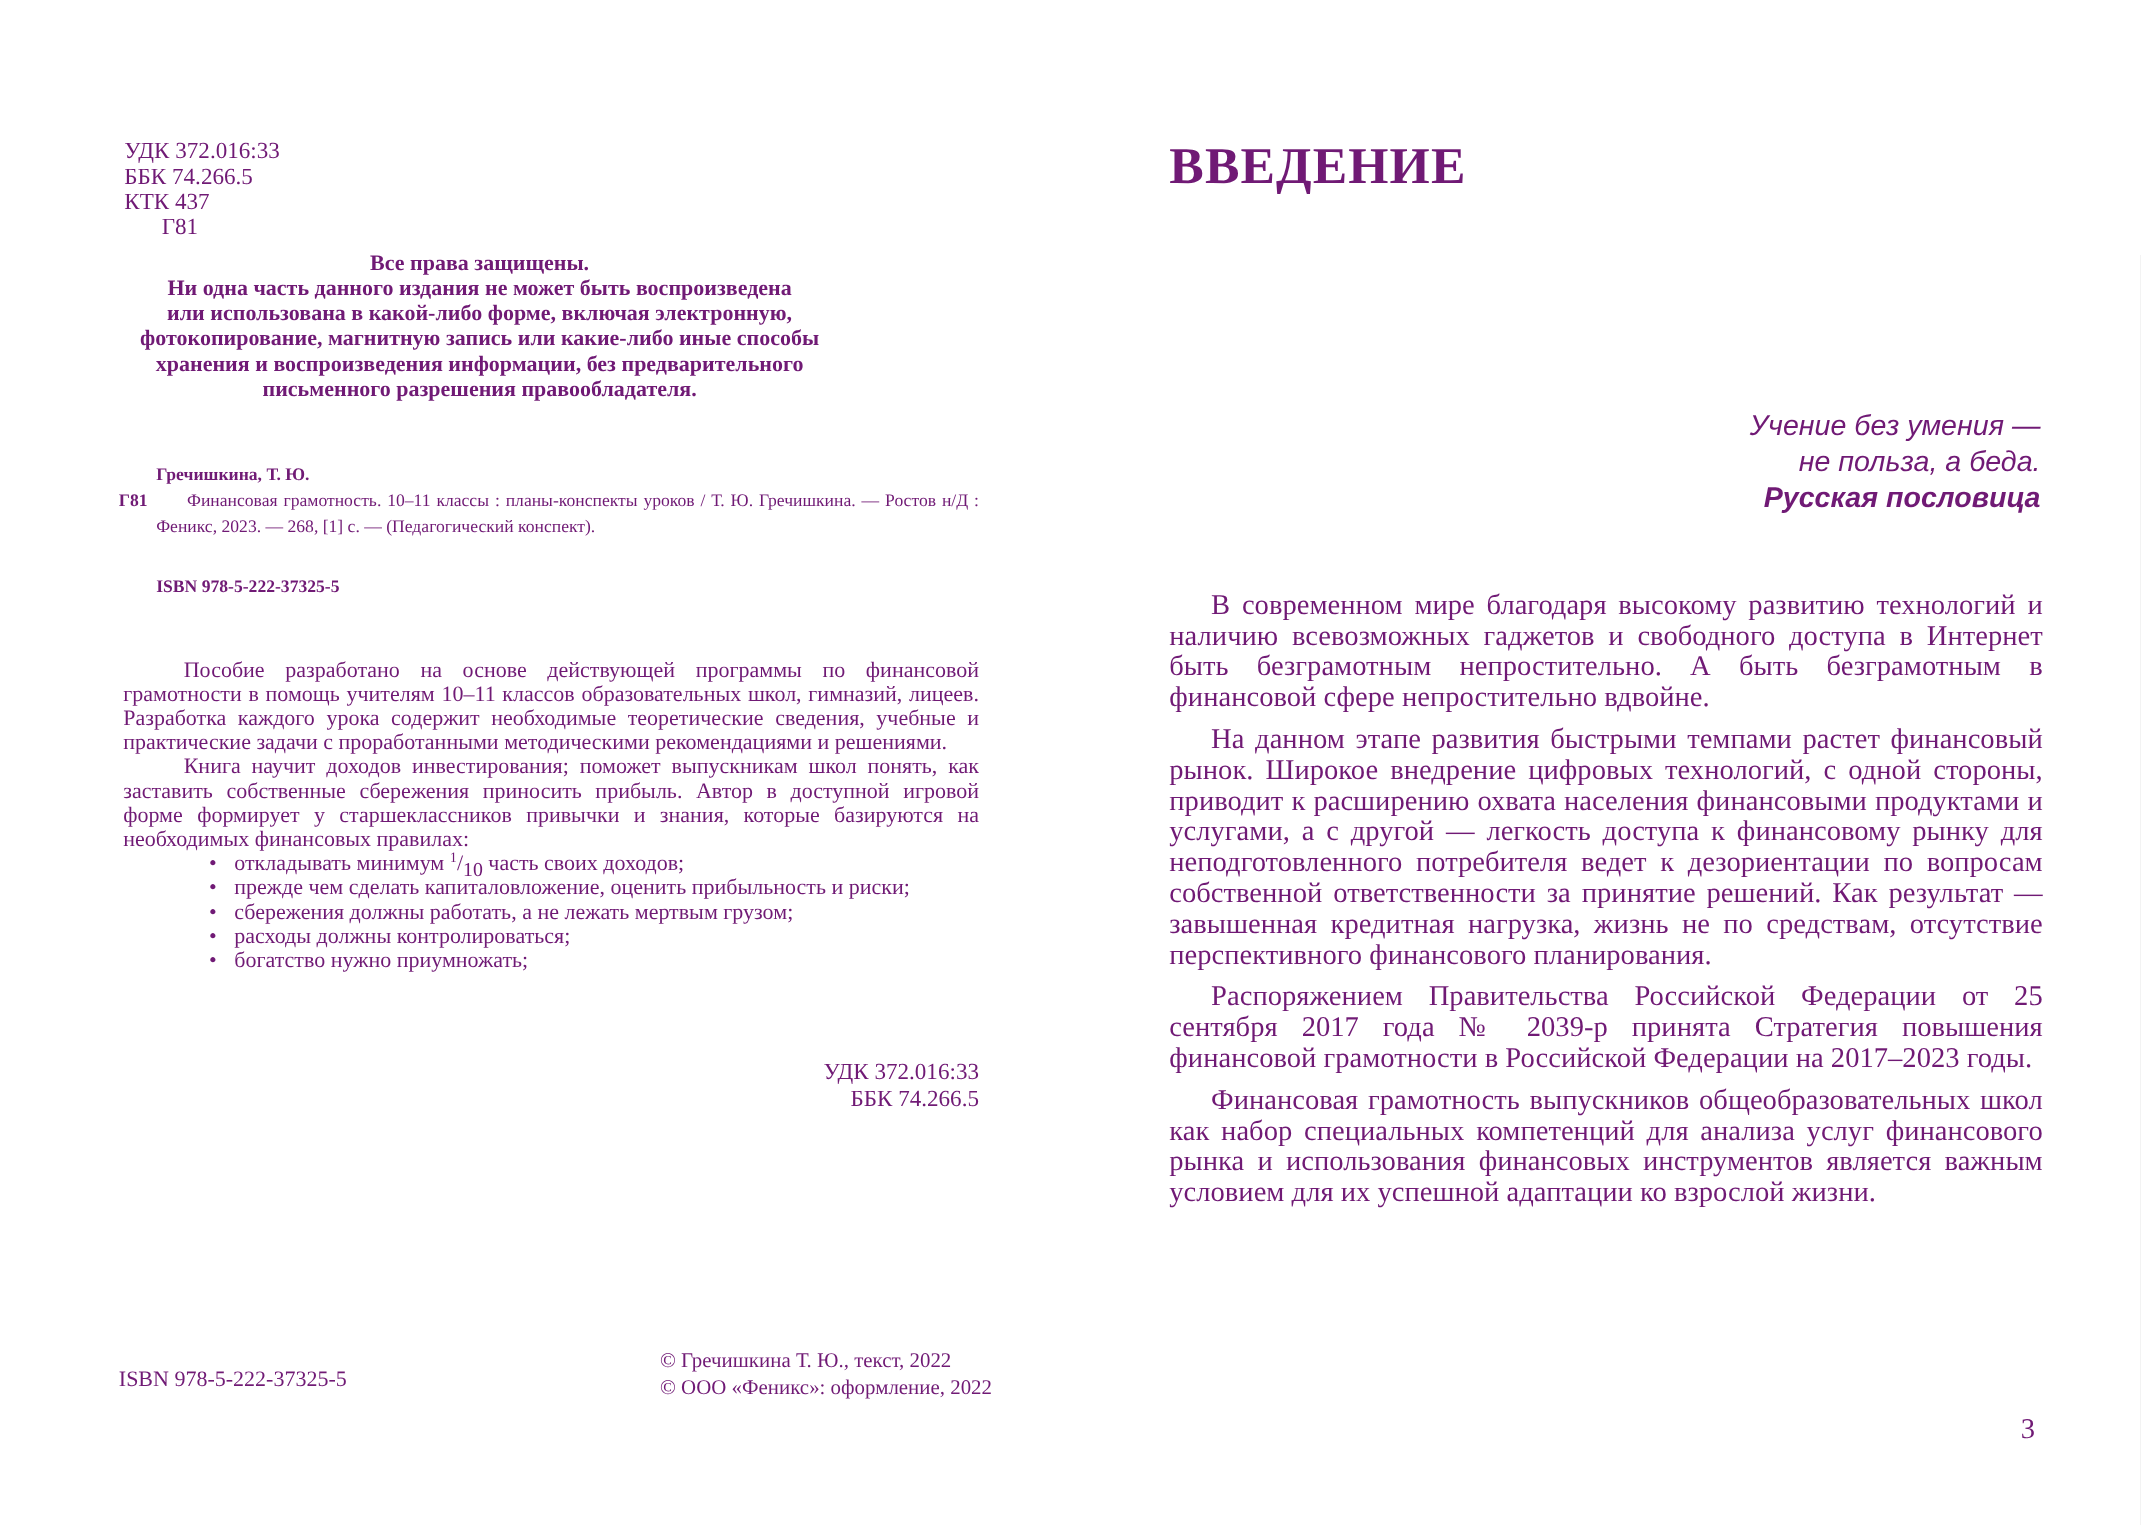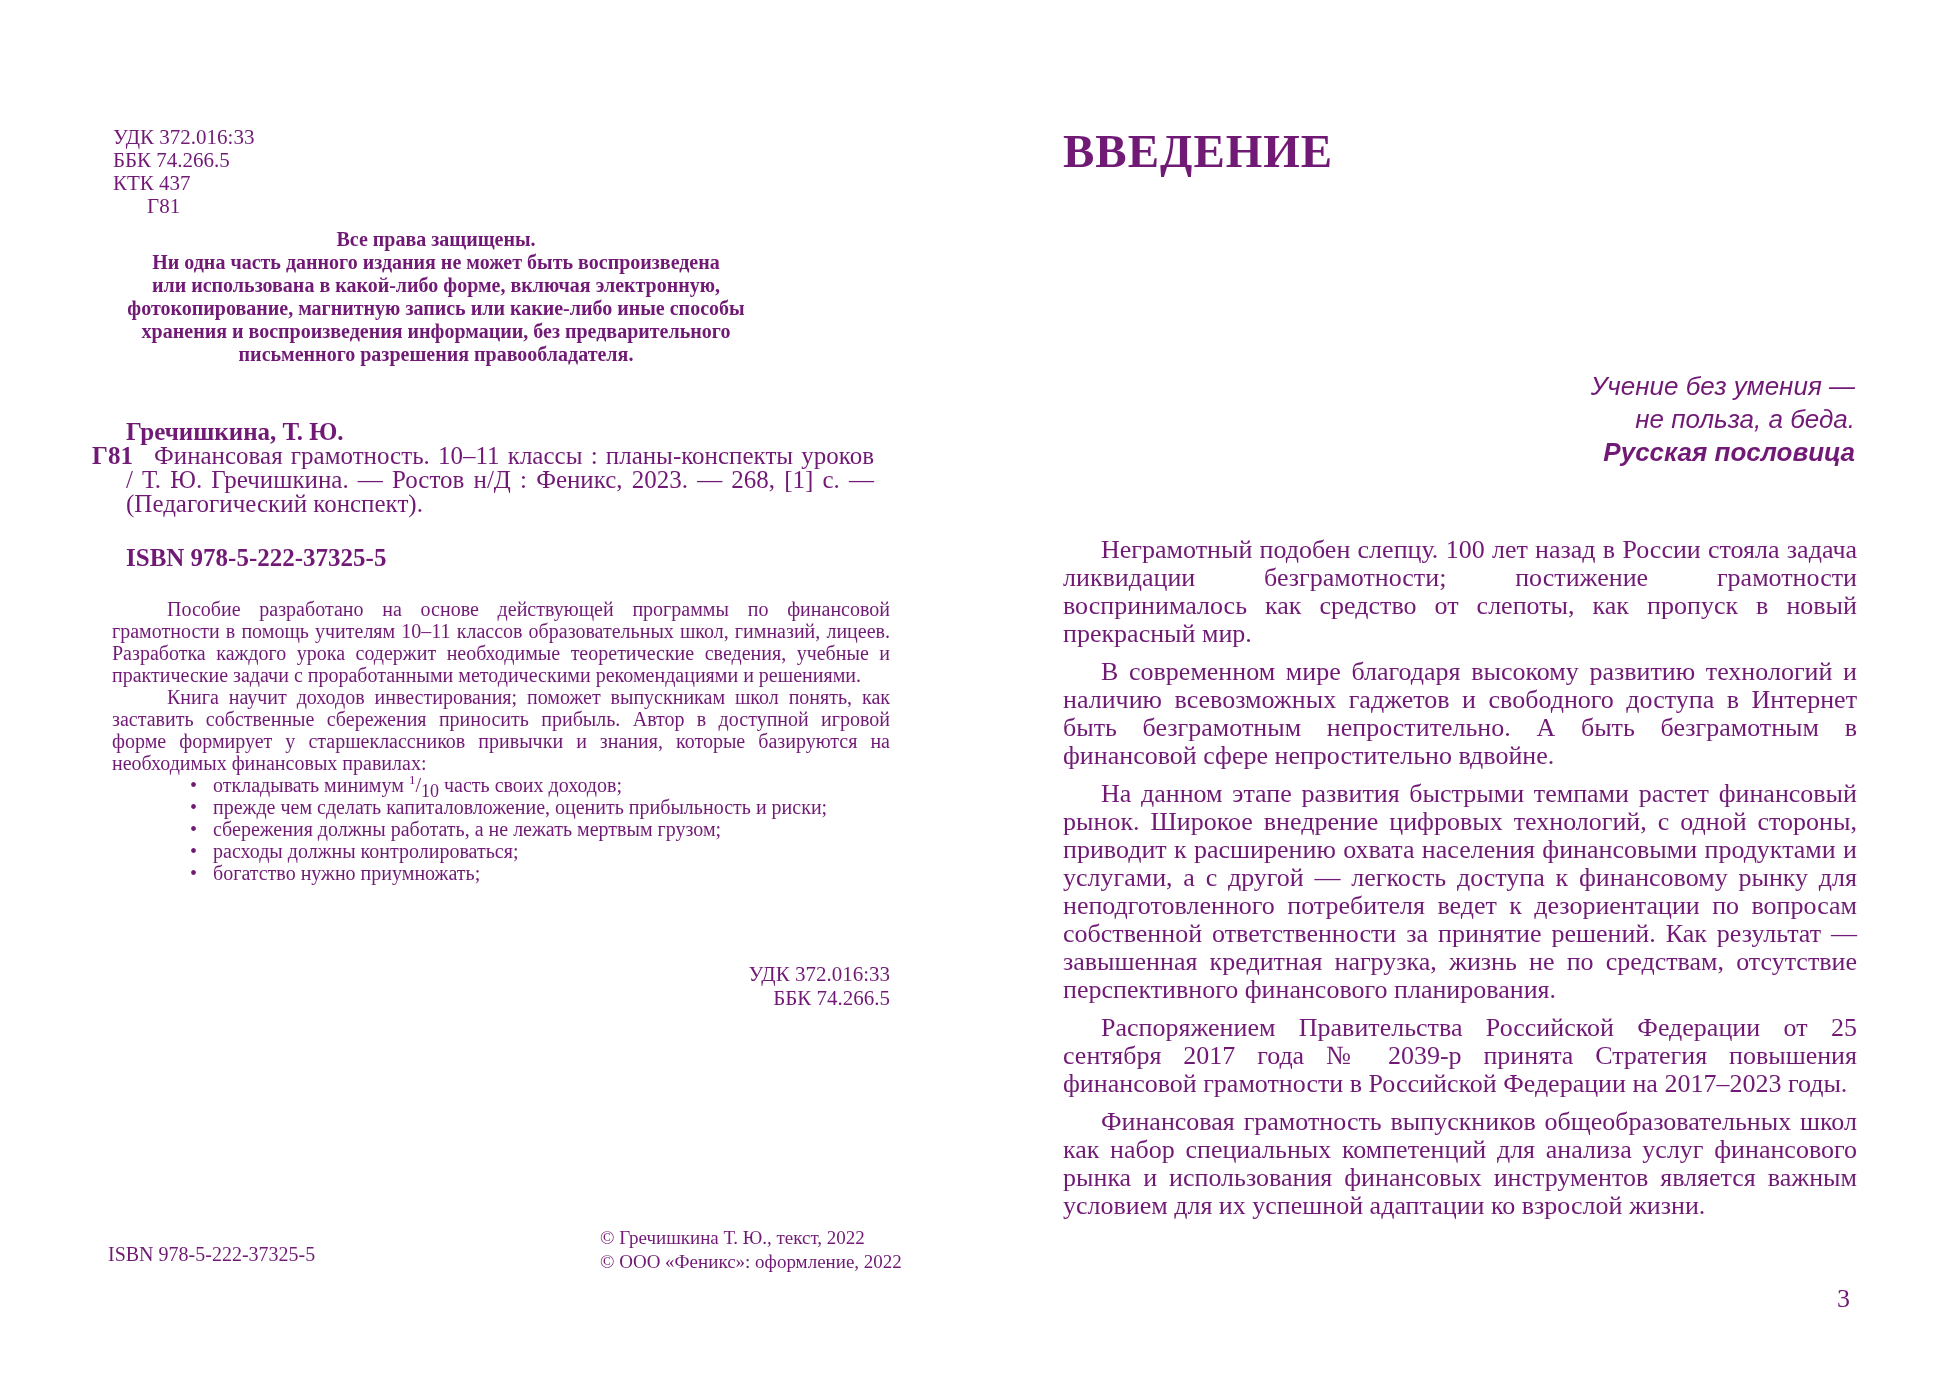--- a/index.html
+++ b/index.html
@@ -11,21 +11,21 @@
     font-family:"Liberation Serif","DejaVu Serif",serif;
     overflow:hidden;
   }
   
   .udk-block{position:absolute;left:113px;top:126px;font-size:21px;line-height:23px;}
   .udk-block .indent{padding-left:34px;}
   .rights{
     position:absolute;left:110px;top:228px;width:652px;
     text-align:center;font-weight:bold;font-size:20px;line-height:23px;
   }
-  .catalog{position:absolute;left:92px;top:420px;width:782px;font-size:25px;line-height:24px;}
+  .catalog{position:absolute;left:108px;top:420px;width:782px;font-size:16px;line-height:24px;}
   .catalog .author{margin-left:34px;font-weight:bold;}
   .catalog .entry-wrap{position:relative;margin-left:34px;}
   .catalog .code{position:absolute;left:-34px;top:0;font-weight:bold;}
   .catalog .entry{margin:0;text-indent:28px;text-align:justify;}
   .catalog .isbn-top{margin-left:34px;margin-top:30px;font-weight:bold;}
   .annotation{position:absolute;left:112px;top:598px;width:778px;font-size:20px;line-height:22px;text-align:justify;}
   .annotation p{margin:0;text-indent:55px;}
   .annotation ul{margin:0;padding:0;list-style:none;}
   .annotation li{position:relative;padding-left:101px;text-align:left;}
   .annotation li::before{content:"\2022";position:absolute;left:78px;top:0;}
@@ -111,21 +111,20 @@
 
     <h1 class="intro-title">ВВЕДЕНИЕ</h1>
 
     <div class="epigraph">
       <div>Учение без умения —</div>
       <div>не польза, а беда.</div>
       <div class="source">Русская пословица</div>
     </div>
 
     <div class="intro-body">
-      <p>Неграмотный подобен слепцу. 100 лет назад в России стояла задача ликвидации безграмотности; постижение грамотности воспринималось как средство от слепоты, как пропуск в новый прекрасный мир.</p>
       <p>В современном мире благодаря высокому развитию технологий и наличию всевозможных гаджетов и свободного доступа в Интернет быть безграмотным непростительно. А быть безграмотным в финансовой сфере непростительно вдвойне.</p>
       <p>На данном этапе развития быстрыми темпами растет финансовый рынок. Широкое внедрение цифровых технологий, с одной стороны, приводит к расширению охвата населения финансовыми продуктами и услугами, а с другой — легкость доступа к финансовому рынку для неподготовленного потребителя ведет к дезориентации по вопросам собственной ответственности за принятие решений. Как результат — завышенная кредитная нагрузка, жизнь не по средствам, отсутствие перспективного финансового планирования.</p>
       <p>Распоряжением Правительства Российской Федерации от 25 сентября 2017 года № 2039-р принята Стратегия повышения финансовой грамотности в Российской Федерации на 2017–2023 годы.</p>
       <p>Финансовая грамотность выпускников общеобразовательных школ как набор специальных компетенций для анализа услуг финансового рынка и использования финансовых инструментов является важным условием для их успешной адаптации ко взрослой жизни.</p>
     </div>
 
     <div class="pagenum">3</div>
 
   </section>
 

